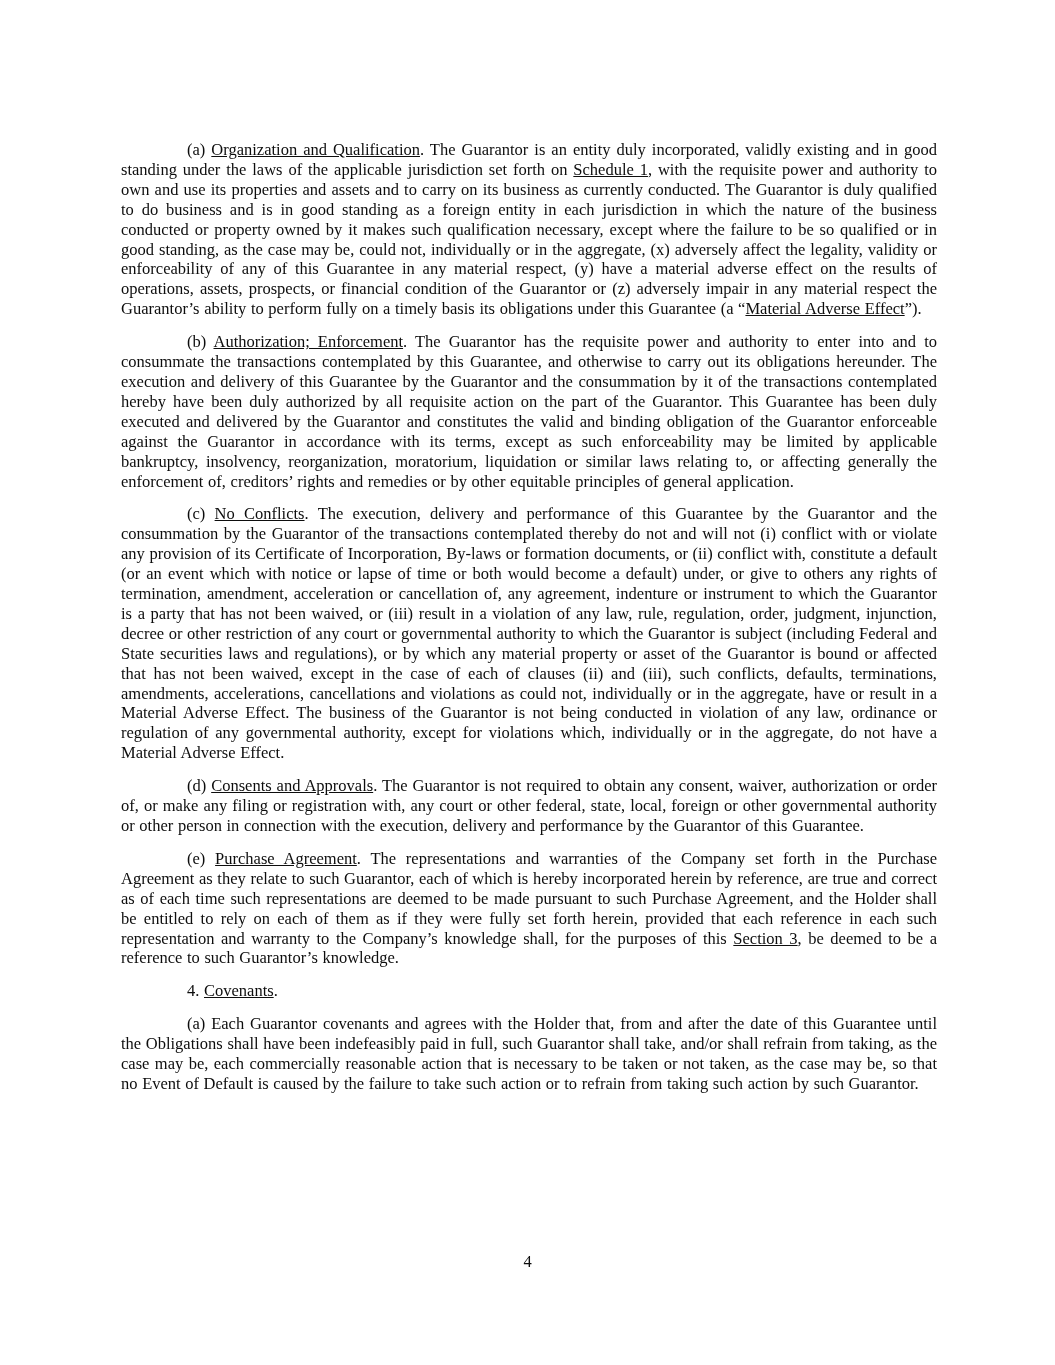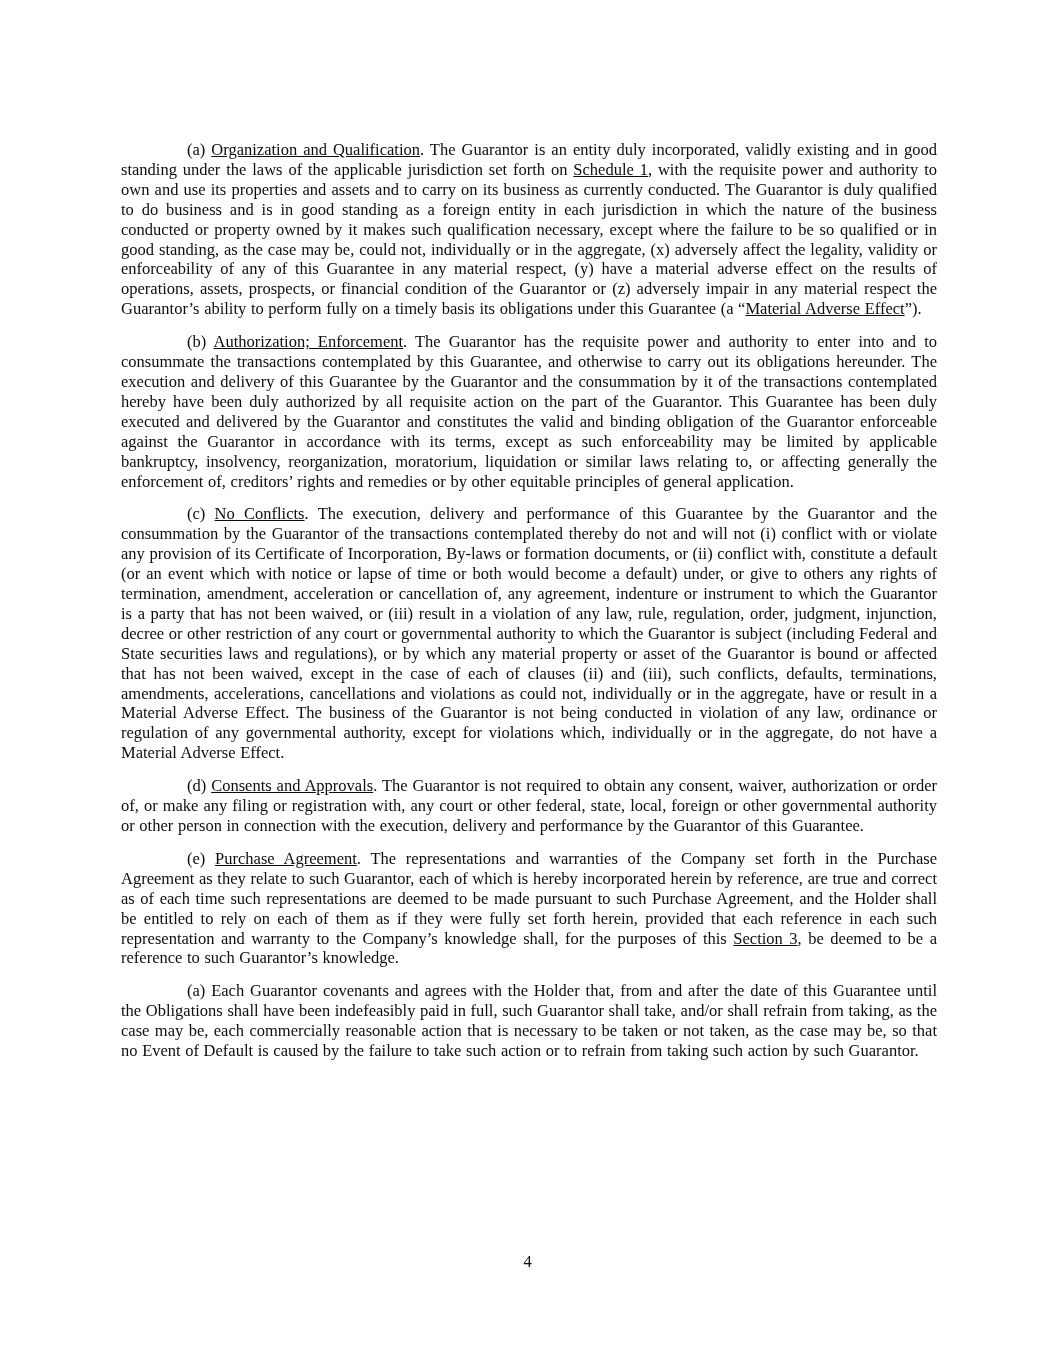--- a/index.html
+++ b/index.html
@@ -49,18 +49,19 @@
 </head>
 <body>
 
 <div class="page">
   <div class="document-body">
       <p class="para body"><span>(a) </span><span class="u">Organization and Qualification</span><span>. The Guarantor is an entity duly incorporated, validly existing and in good standing under the laws of the applicable jurisdiction set forth on </span><span class="u">Schedule 1</span><span>, with the requisite power and authority to own and use its properties and assets and to carry on its business as currently conducted. The Guarantor is duly qualified to do business and is in good standing as a foreign entity in each jurisdiction in which the nature of the business conducted or property owned by it makes such qualification necessary, except where the failure to be so qualified or in good standing, as the case may be, could not, individually or in the aggregate, (x) adversely affect the legality, validity or enforceability of any of this Guarantee in any material respect, (y) have a material adverse effect on the results of operations, assets, prospects, or financial condition of the Guarantor or (z) adversely impair in any material respect the Guarantor’s ability to perform fully on a timely basis its obligations under this Guarantee (a “</span><span class="u">Material Adverse Effect</span><span>”).</span></p>
       <p class="para body"><span>(b) </span><span class="u">Authorization; Enforcement</span><span>. The Guarantor has the requisite power and authority to enter into and to consummate the transactions contemplated by this Guarantee, and otherwise to carry out its obligations hereunder. The execution and delivery of this Guarantee by the Guarantor and the consummation by it of the transactions contemplated hereby have been duly authorized by all requisite action on the part of the Guarantor. This Guarantee has been duly executed and delivered by the Guarantor and constitutes the valid and binding obligation of the Guarantor enforceable against the Guarantor in accordance with its terms, except as such enforceability may be limited by applicable bankruptcy, insolvency, reorganization, moratorium, liquidation or similar laws relating to, or affecting generally the enforcement of, creditors’ rights and remedies or by other equitable principles of general application.</span></p>
       <p class="para body"><span>(c) </span><span class="u">No Conflicts</span><span>. The execution, delivery and performance of this Guarantee by the Guarantor and the consummation by the Guarantor of the transactions contemplated thereby do not and will not (i) conflict with or violate any provision of its Certificate of Incorporation, By-laws or formation documents, or (ii) conflict with, constitute a default (or an event which with notice or lapse of time or both would become a default) under, or give to others any rights of termination, amendment, acceleration or cancellation of, any agreement, indenture or instrument to which the Guarantor is a party that has not been waived, or (iii) result in a violation of any law, rule, regulation, order, judgment, injunction, decree or other restriction of any court or governmental authority to which the Guarantor is subject (including Federal and State securities laws and regulations), or by which any material property or asset of the Guarantor is bound or affected that has not been waived, except in the case of each of clauses (ii) and (iii), such conflicts, defaults, terminations, amendments, accelerations, cancellations and violations as could not, individually or in the aggregate, have or result in a Material Adverse Effect. The business of the Guarantor is not being conducted in violation of any law, ordinance or regulation of any governmental authority, except for violations which, individually or in the aggregate, do not have a Material Adverse Effect.</span></p>
       <p class="para body"><span>(d) </span><span class="u">Consents and Approvals</span><span>. The Guarantor is not required to obtain any consent, waiver, authorization or order of, or make any filing or registration with, any court or other federal, state, local, foreign or other governmental authority or other person in connection with the execution, delivery and performance by the Guarantor of this Guarantee.</span></p>
       <p class="para body"><span>(e) </span><span class="u">Purchase Agreement</span><span>. The representations and warranties of the Company set forth in the Purchase Agreement as they relate to such Guarantor, each of which is hereby incorporated herein by reference, are true and correct as of each time such representations are deemed to be made pursuant to such Purchase Agreement, and the Holder shall be entitled to rely on each of them as if they were fully set forth herein, provided that each reference in each such representation and warranty to the Company’s knowledge shall, for the purposes of this </span><span class="u">Section 3</span><span>, be deemed to be a reference to such Guarantor’s knowledge.</span></p>
+      <p class="para heading"><span>4. </span><span class="u">Covenants</span><span>.</span></p>
       <p class="para body"><span>(a) Each Guarantor covenants and agrees with the Holder that, from and after the date of this Guarantee until the Obligations shall have been indefeasibly paid in full, such Guarantor shall take, and/or shall refrain from taking, as the case may be, each commercially reasonable action that is necessary to be taken or not taken, as the case may be, so that no Event of Default is caused by the failure to take such action or to refrain from taking such action by such Guarantor.</span></p>
     </div>
   <div class="page-footer">
     <span>4</span>
   </div>
 </div>
 
 </body></html>

